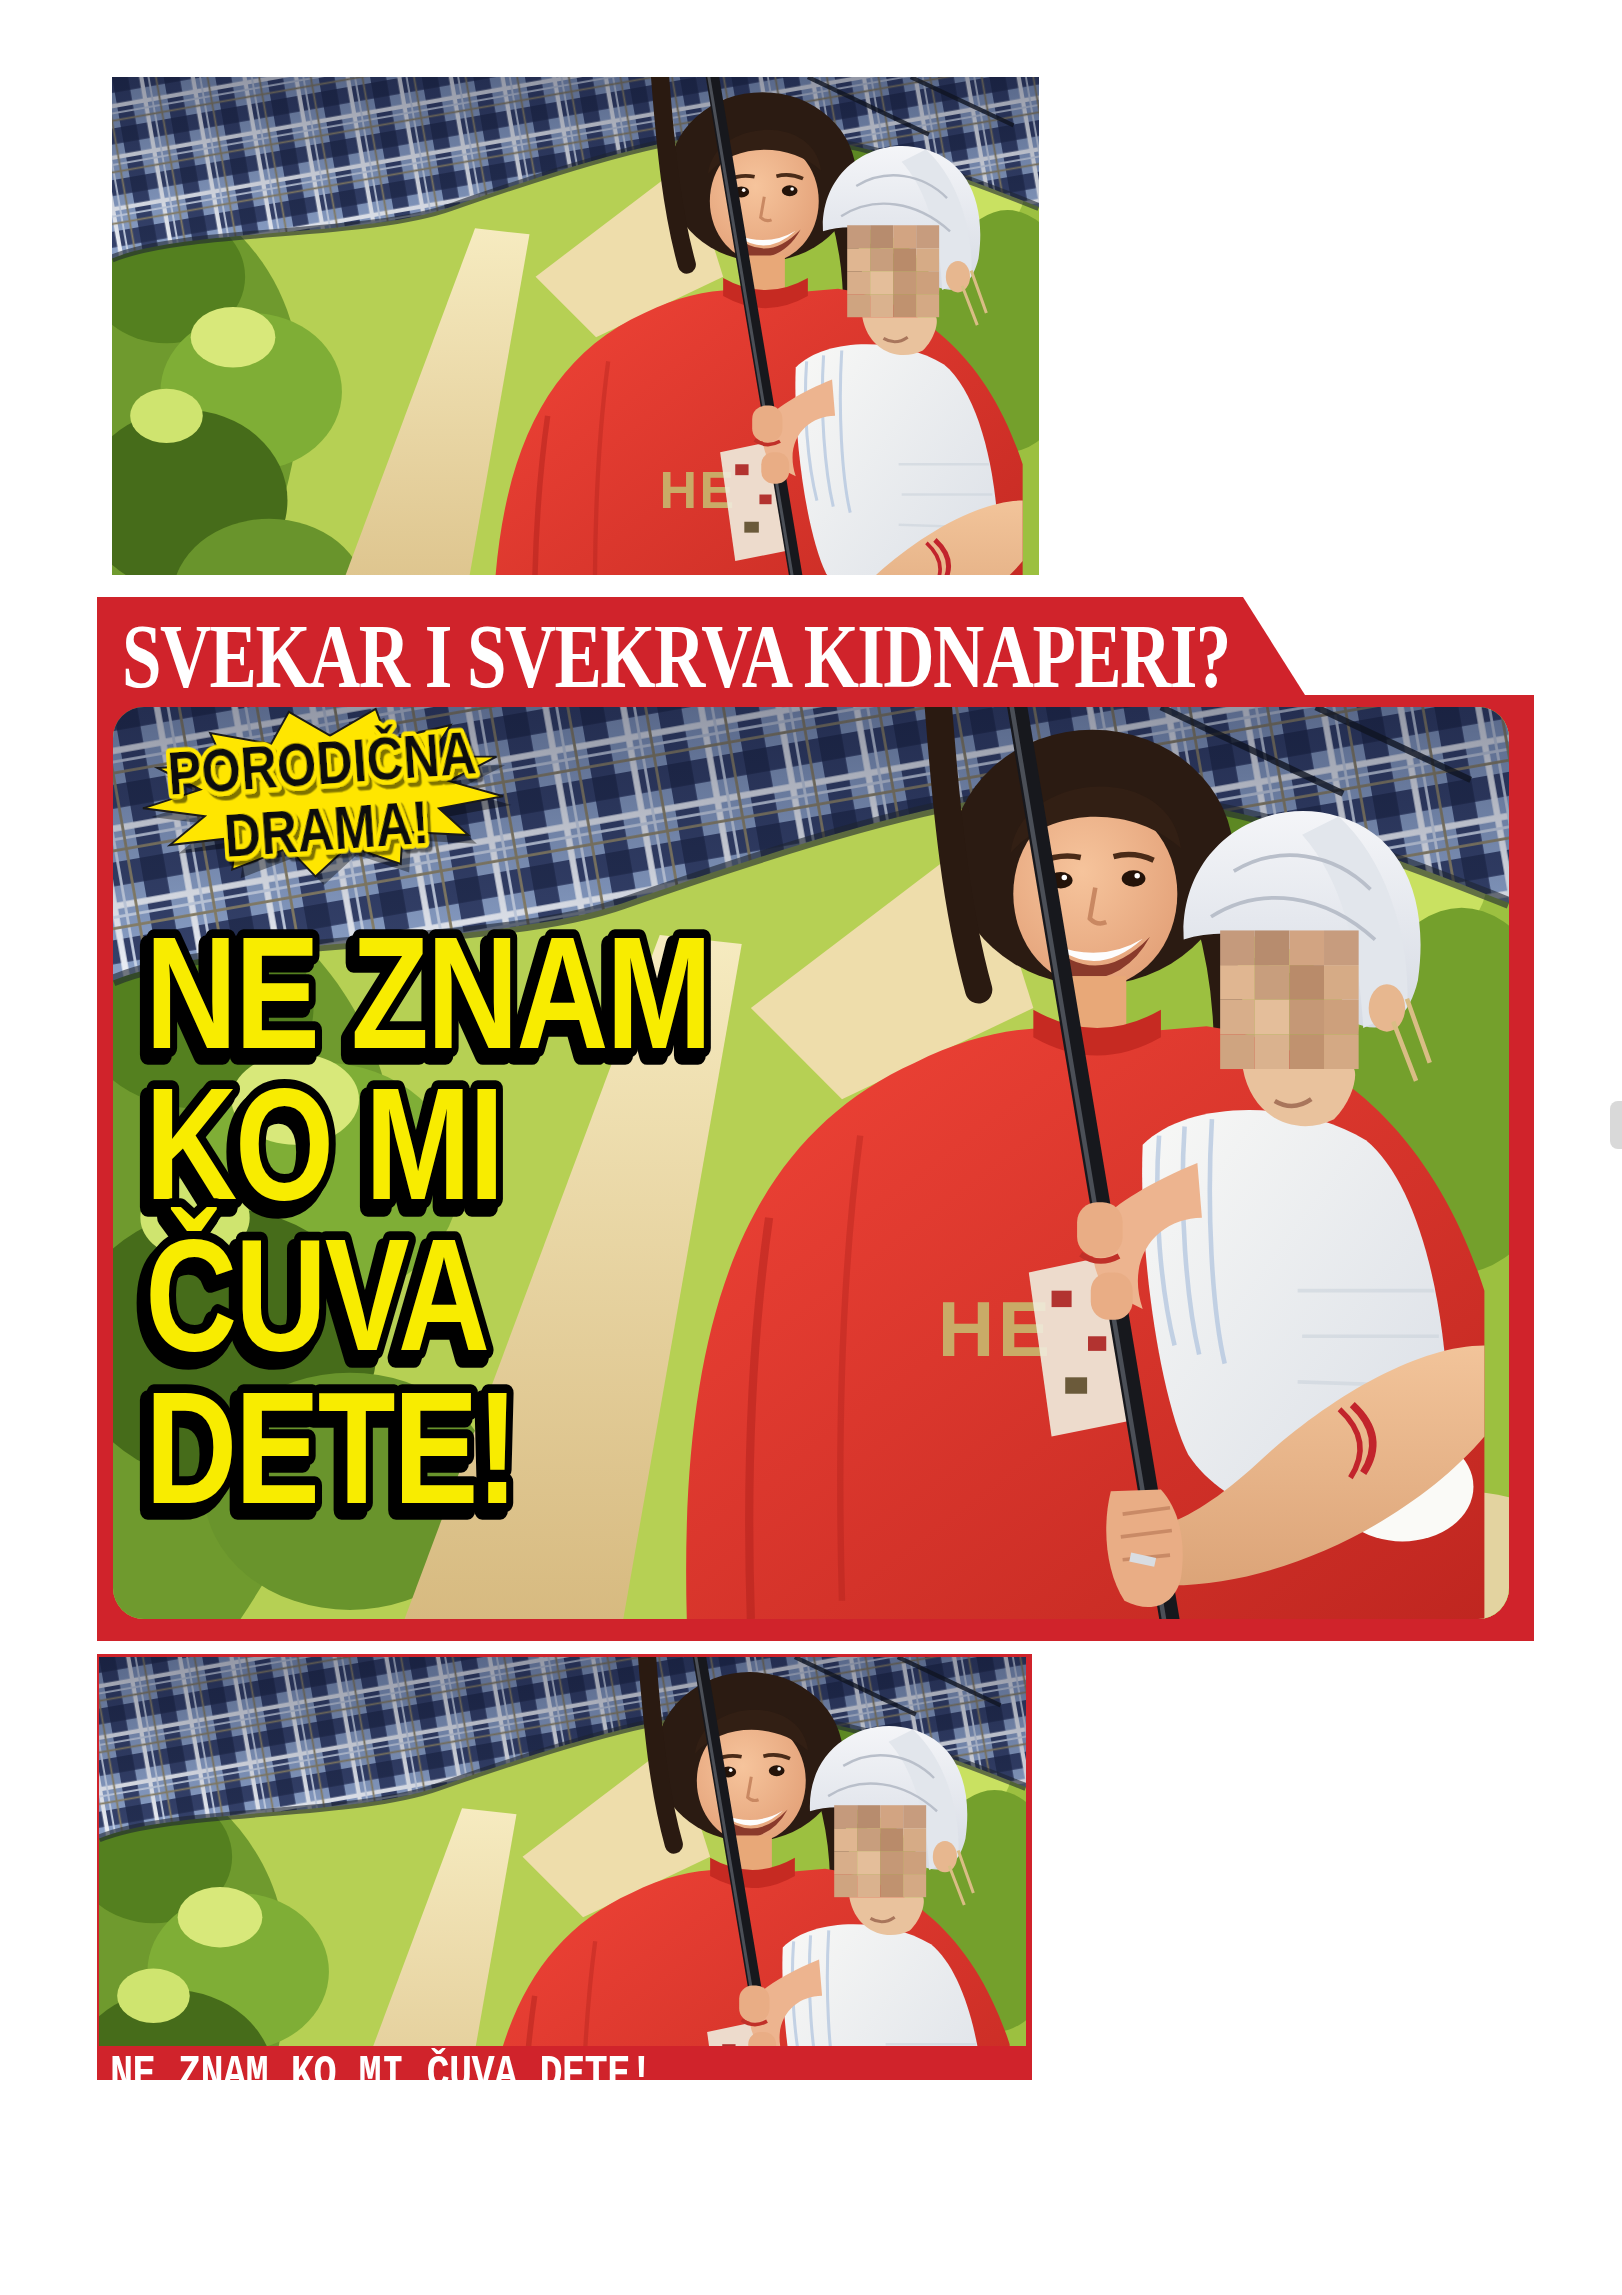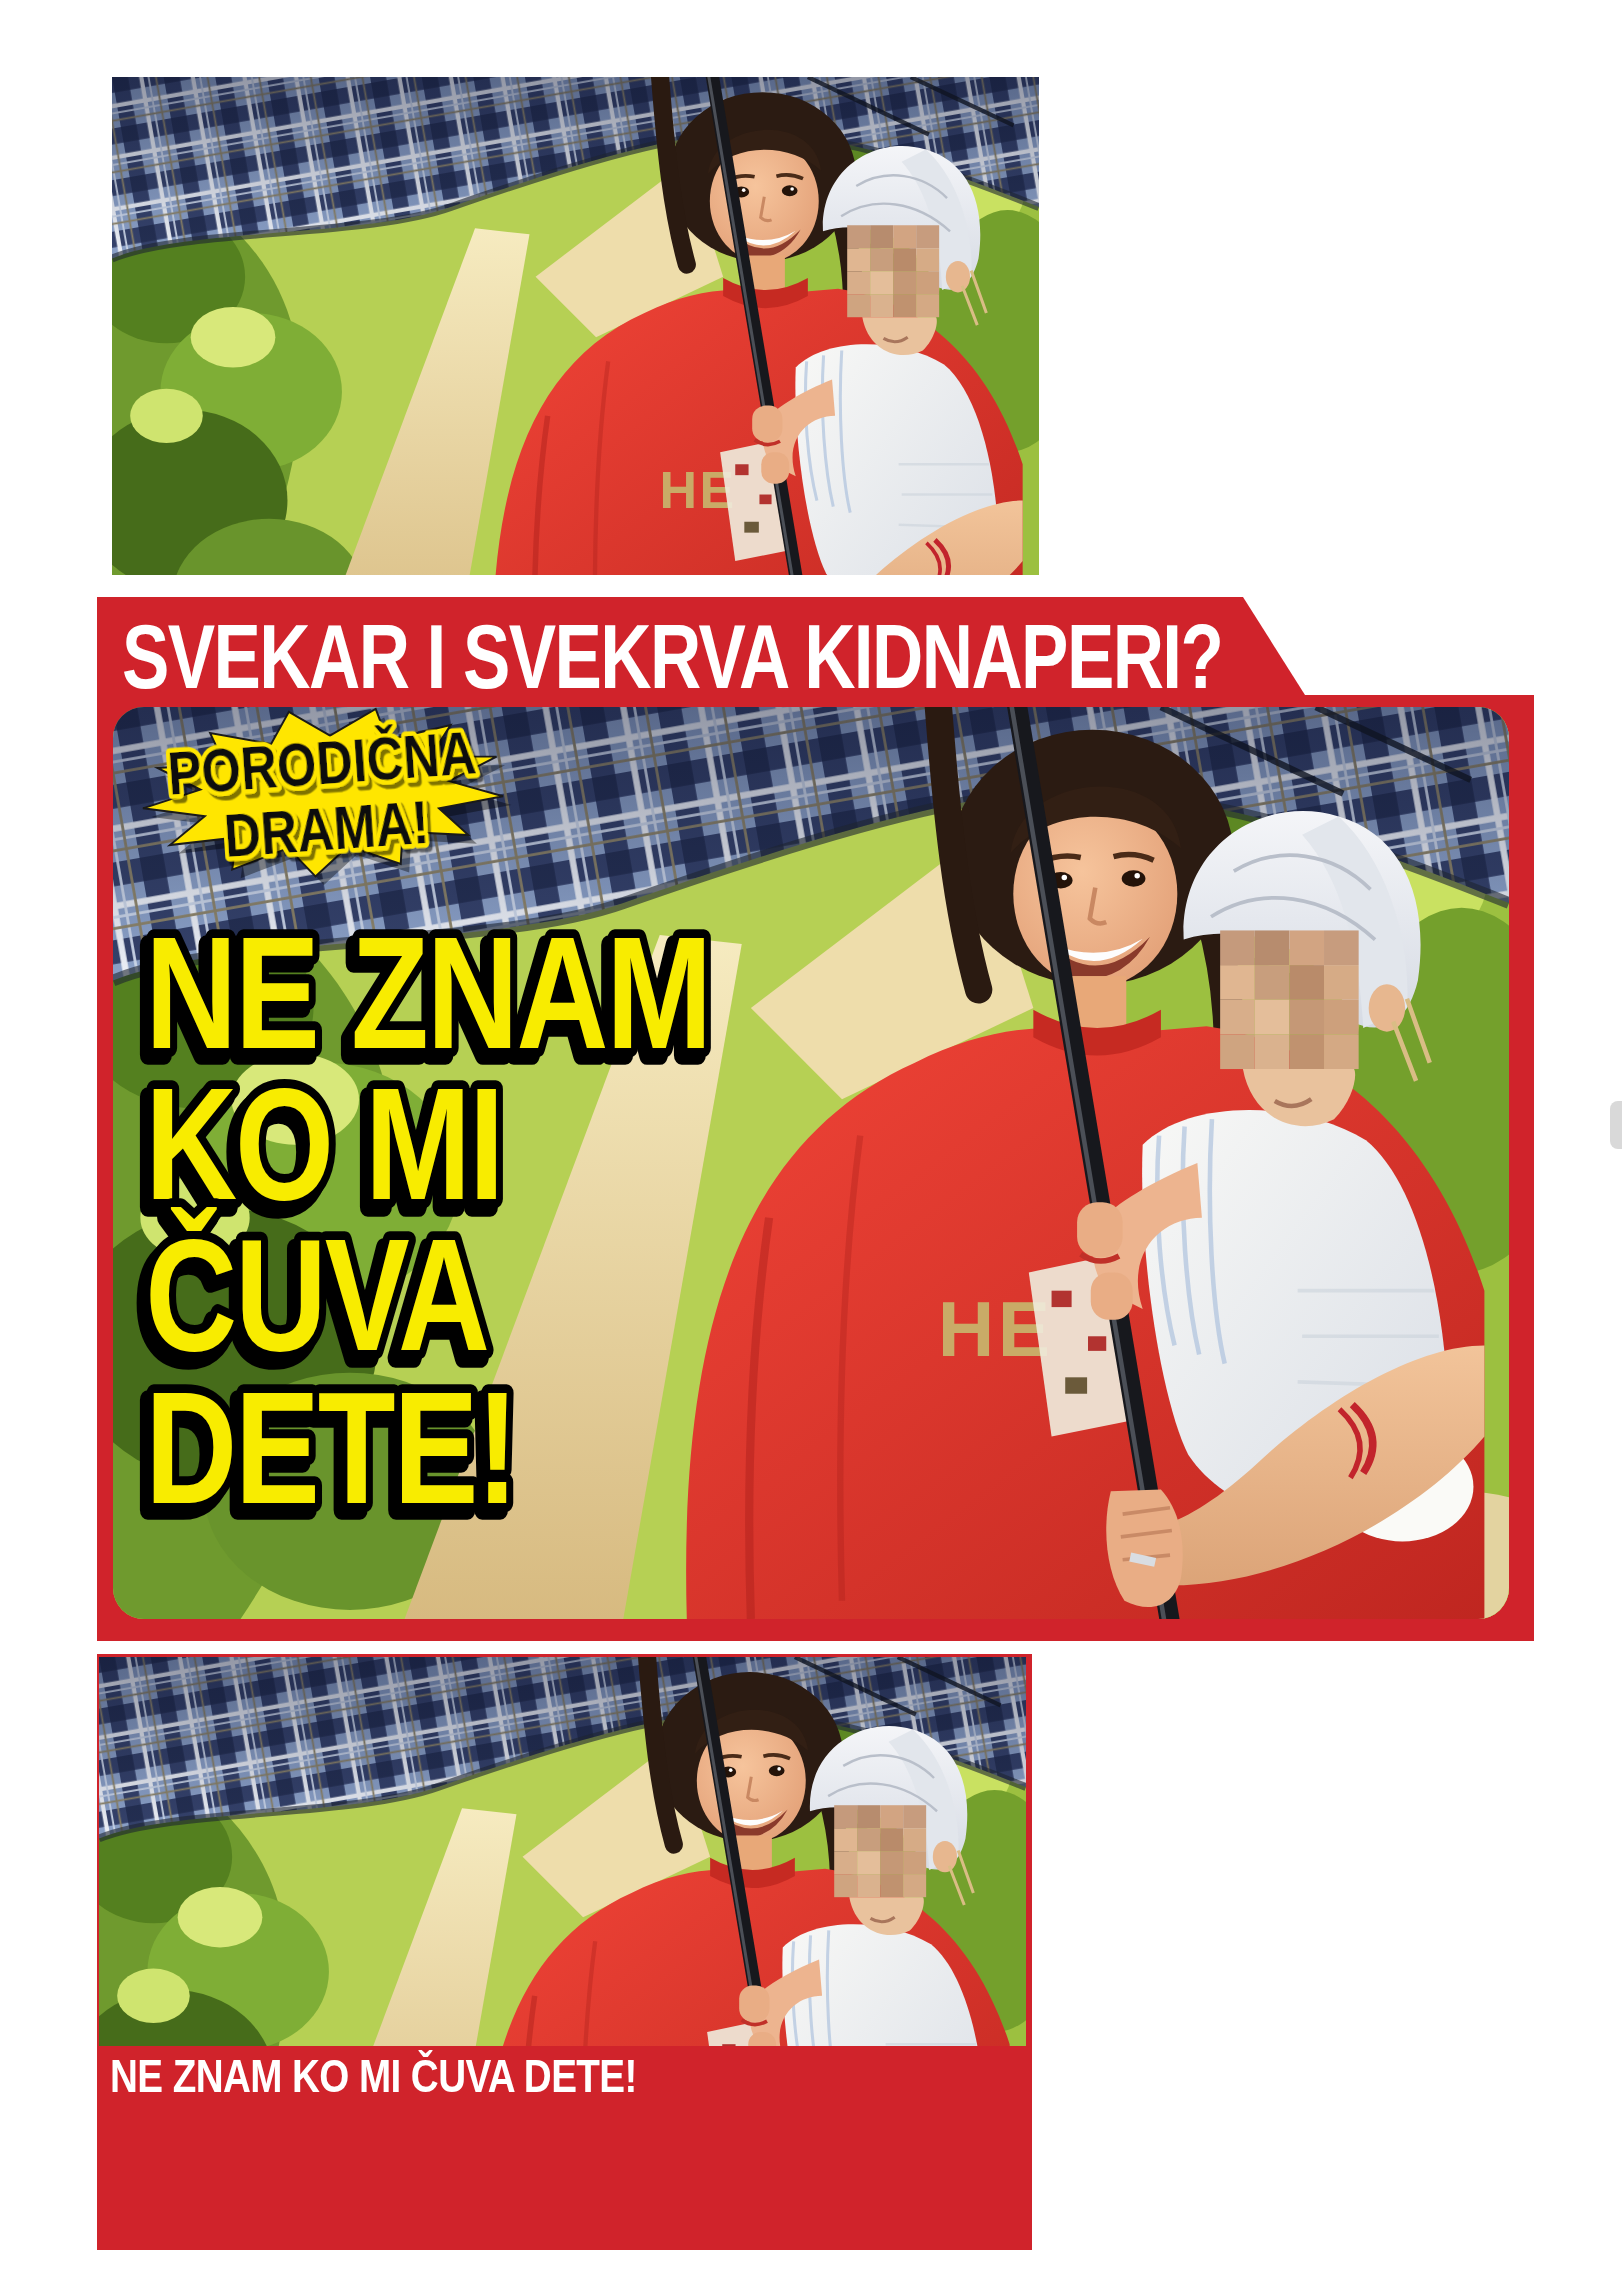--- a/index.html
+++ b/index.html
@@ -7,21 +7,21 @@
     --badge-star:#ffe600; --badge-text:#0d0d0d; --caption-text:#ffffff; --page-bg:#ffffff;
   }
   html,body{margin:0;padding:0;}
   body{width:1623px;height:2295px;background:var(--page-bg);font-family:"Liberation Sans",sans-serif;position:relative;overflow:hidden;}
   .abs{position:absolute;}
   
   .top-photo{left:112px;top:77px;width:927px;height:498px;overflow:hidden;}
   .top-photo svg{display:block;width:100%;height:100%;}
   
   .banner{left:97px;top:597px;width:1208px;height:98px;background:var(--red);
-          clip-path:polygon(0 0, calc(100% - 62px) 0, 100% 100%, 0 100%);}
+          clip-path:polygon(0 0, calc(100% - 62px) 0, 100% 100%, 0 100%);font-family:Liberation Serif, serif;}
   .banner-text{position:absolute;left:25px;top:14.4px;font-size:91px;line-height:1.0;font-weight:700;
                color:var(--banner-text);white-space:nowrap;letter-spacing:-2px;
                transform:scaleX(0.78);transform-origin:left top;}
   
   .mid-frame{left:97px;top:695px;width:1437px;height:946px;background:var(--red);}
   .mid-photo{position:absolute;left:15.7px;top:11.8px;width:1396px;height:912px;border-radius:31px;overflow:hidden;}
   .mid-photo svg{display:block;width:100%;height:100%;}
   
   .badge{left:131px;top:696px;width:386px;height:193px;overflow:visible;}
   .badge svg{overflow:visible;display:block;width:100%;height:100%;}
@@ -30,21 +30,21 @@
               fill:var(--badge-text);text-anchor:middle;}
   
   .headline{left:132px;top:910px;width:609px;height:622px;overflow:visible;}
   .headline svg{overflow:visible;display:block;width:100%;height:100%;}
   .headline text{font-family:"Liberation Sans",sans-serif;font-weight:700;font-size:243px;letter-spacing:-4px;}
   .hl-sh{fill:#000;stroke:#000;stroke-width:30px;stroke-linejoin:round;}
   .hl-main{fill:var(--headline-fill);stroke:var(--headline-outline);stroke-width:27px;paint-order:stroke;stroke-linejoin:round;}
   
   .page-curl{left:1610px;top:1101px;width:13px;height:48px;background:#d9d9d9;border-radius:7.9px 0 0 7.9px;}
   
-  .bottom-block{left:97px;top:1654px;width:935px;height:596px;background:var(--red);}
+  .bottom-block{left:97px;top:1654px;width:935px;height:426px;background:var(--red);font-family:Liberation Mono, monospace;}
   .bottom-photo{position:absolute;left:2px;top:2.6px;width:927px;height:389px;overflow:hidden;}
   .bottom-photo svg{display:block;width:100%;height:100%;}
   .caption{position:absolute;left:13px;top:395px;font-size:46px;font-weight:700;color:var(--caption-text);
            white-space:nowrap;letter-spacing:-0.7px;transform:scaleX(0.84);transform-origin:left top;}
   
   .shirt-print{font-family:"Liberation Sans",sans-serif;font-weight:700;font-size:86px;fill:#c9b26b;opacity:.95;letter-spacing:4px;}
 </style>
 </head>
 <body>
 

